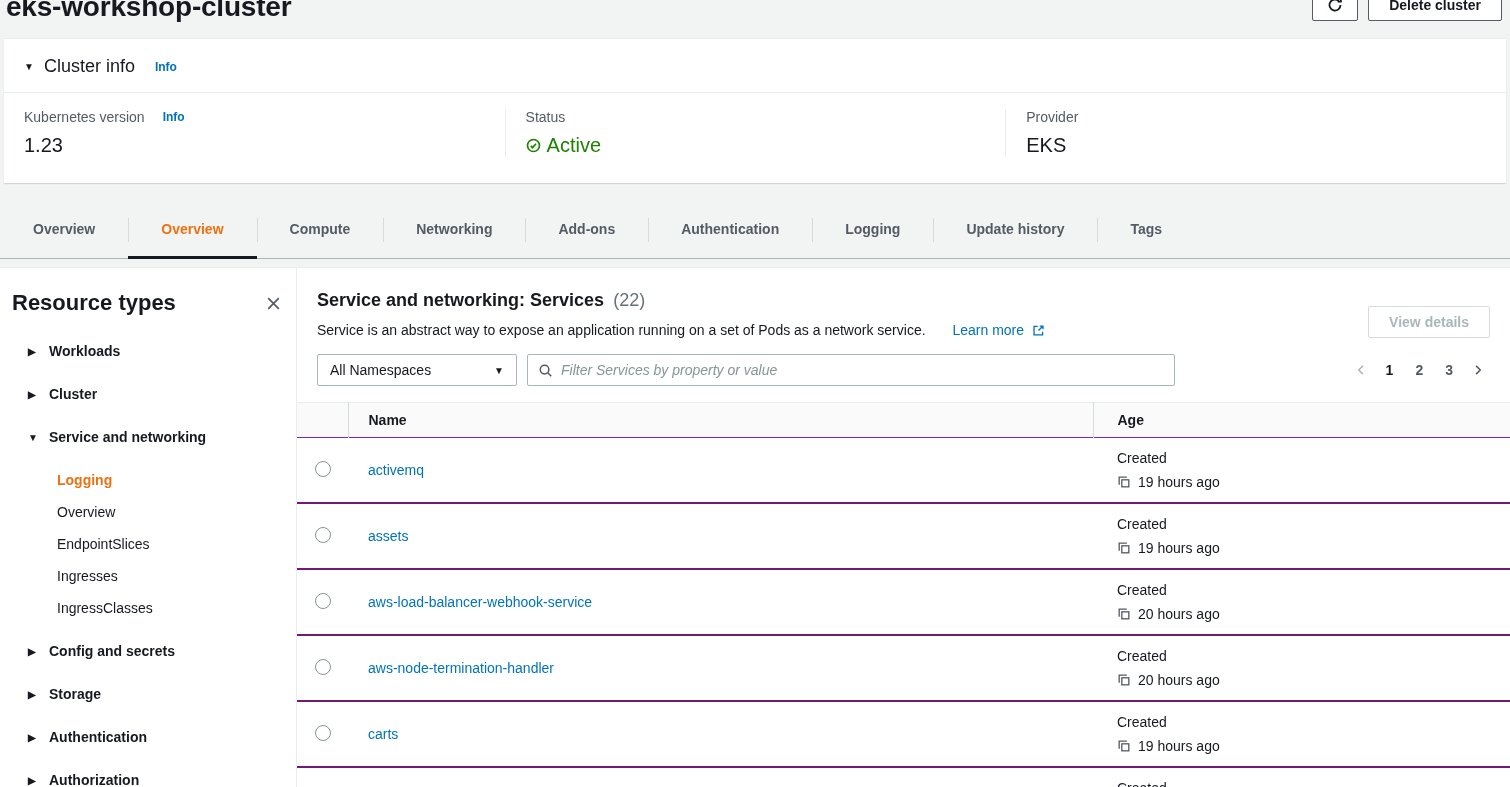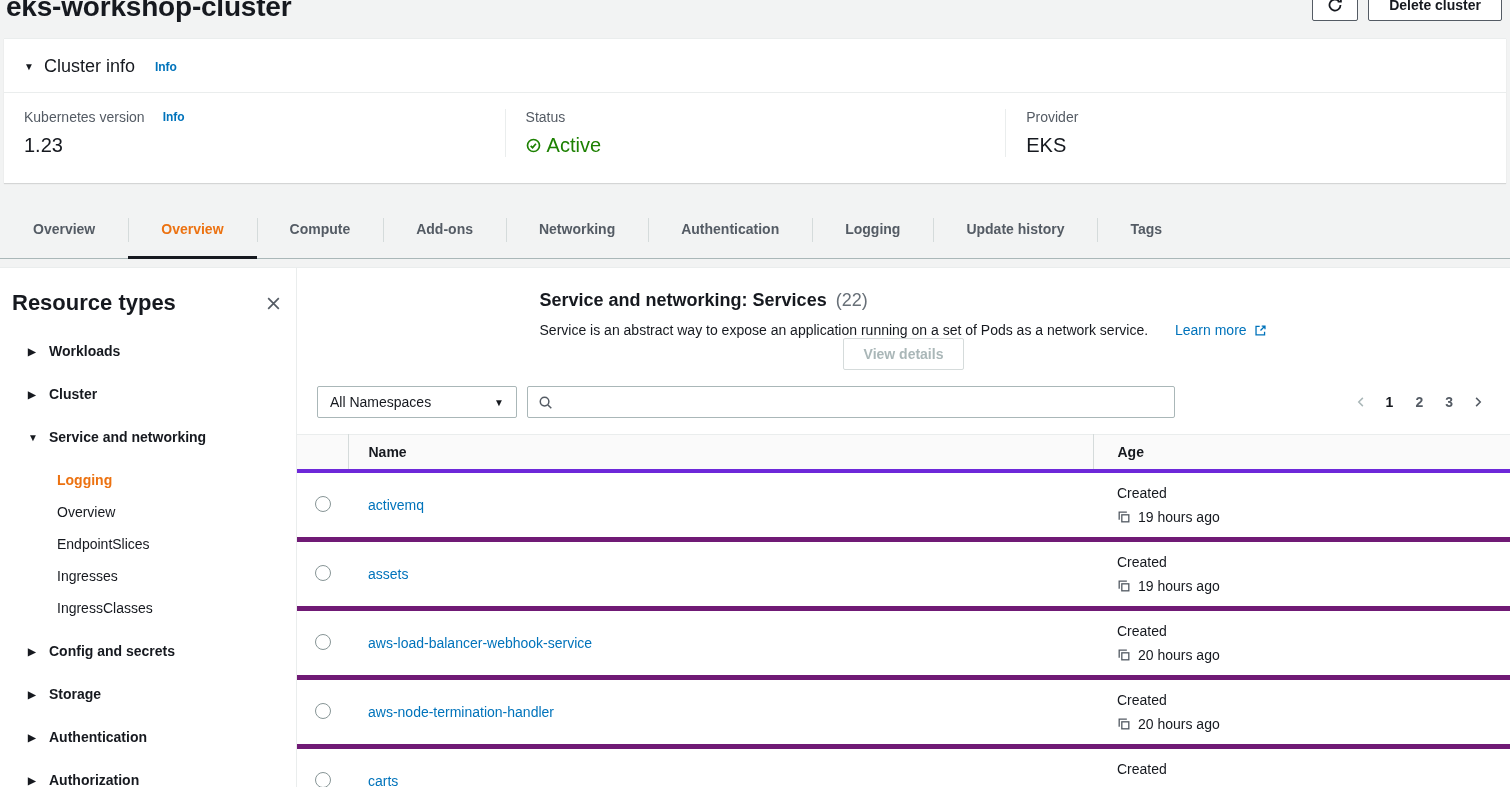--- a/index.html
+++ b/index.html
@@ -48,21 +48,21 @@
   .close-btn { background: none; border: none; cursor: pointer; padding: 2px; }
   .tree { list-style: none; margin-top: 14px; }
   .tree-group { display: flex; align-items: center; gap: 11px; font-weight: bold; margin: 27px 0 27px 16px; cursor: pointer; }
   .tree-group .caret { width: 10px; }
   .tree-children { list-style: none; margin: 14px 0 14px 45px; }
   .tree-child { margin: 16px 0; cursor: pointer; color: #16191f; }
   .tree-child.selected { color: #ec7211; font-weight: bold; }
   
   .panel { flex: 1; padding-top: 0; min-width: 0; }
   .panel-inner { padding: 22px 20px 0 20px; }
-  .panel-header { display: flex; align-items: center; justify-content: space-between; flex-direction: column; }
+  .panel-header { display: flex; align-items: flex-end; justify-content: space-between; }
   .panel-title { font-size: 18px; font-weight: bold; }
   .panel-count { color: #687078; font-weight: normal; font-size: 18px; margin-left: 4px; }
   .panel-desc { margin-top: 11px; font-size: 14px; }
   .learn-more { color: #0073bb; text-decoration: none; margin-left: 23px; font-weight: normal; }
   .filter-row { display: flex; align-items: center; margin-top: 16px; }
   .select-box {
     width: 200px; height: 32px; border: 1px solid #aab7b8; border-radius: 2px; background: #fff;
     display: flex; align-items: center; justify-content: space-between; padding: 0 12px; cursor: pointer;
   }
   .search-box {
@@ -70,26 +70,26 @@
     background: #fff; display: flex; align-items: center; padding: 0 10px; gap: 8px;
   }
   .search-box input { border: none; outline: none; flex: 1; font-size: 14px; font-style: italic; font-family: "Liberation Sans", sans-serif; }
   .search-box input::placeholder { color: #879596; font-style: italic; }
   .pagination { margin-left: auto; display: flex; align-items: center; gap: 4px; }
   .page-btn { background: none; border: none; padding: 4px 9px; font-size: 14px; color: #545b64; font-weight: bold; cursor: pointer; font-family: "Liberation Sans", sans-serif; }
   .page-btn.current { color: #16191f; }
   .chev { background: none; border: none; padding: 4px 6px; cursor: pointer; display: flex; align-items: center; }
   
   table { width: 100%; border-collapse: collapse; margin-top: 16px; table-layout: fixed; }
-  thead tr { background: #fafafa; border-top: 1px solid #eaeded; border-bottom: 4px solid #6d28d9; }
+  thead tr { background: #fafafa; border-top: 1px solid #eaeded; border-bottom: 1px solid #6d28d9; }
   th { text-align: left; font-size: 14px; font-weight: bold; color: #16191f; padding: 9px 12px; }
   th.col-radio { width: 51px; }
   th.col-name { width: 745px; border-left: 1px solid #d5dbdb; padding-left: 20px; }
   th.col-age { border-left: 1px solid #d5dbdb; padding-left: 24px; }
-  tbody tr { border-bottom: 5px solid #701a75; height: 64px; }
+  tbody tr { border-bottom: 2px solid #701a75; height: 64px; }
   td { vertical-align: middle; }
   td.cell-radio { text-align: center; }
   .radio { display: inline-block; width: 16px; height: 16px; border: 1px solid #879596; border-radius: 50%; background: #fff; cursor: pointer; }
   td.cell-name { padding-left: 20px; }
   .name-link { color: #0073bb; text-decoration: none; }
   td.cell-age { padding: 12px 0 12px 24px; vertical-align: top; }
   .created-label { font-size: 14px; color: #16191f; }
   .age-line { margin-top: 8px; display: flex; align-items: center; gap: 7px; }
   svg { display: block; }
 </style>
@@ -141,22 +141,22 @@
       <div class="field-label">Provider</div>
       <div class="field-value">EKS</div>
     </div>
   </div>
 </section>
 
 <nav class="tabs">
   <div class="tab">Overview</div>
   <div class="tab active">Overview</div>
   <div class="tab">Compute</div>
+  <div class="tab">Networking</div>
   <div class="tab">Add-ons</div>
-  <div class="tab">Networking</div>
   <div class="tab">Authentication</div>
   <div class="tab">Logging</div>
   <div class="tab">Update history</div>
   <div class="tab">Tags</div>
 </nav>
 
 <div class="split card">
 
   <aside class="sidebar">
     <div class="sidebar-header">
@@ -237,20 +237,21 @@
           <span>All Namespaces</span>
           <span class="caret">▼</span>
         </div>
         <div class="search-box">
           <span>
             <svg width="15" height="15" viewBox="0 0 16 16">
                 <circle cx="7" cy="7" r="4.6" fill="none" stroke="#545b64" stroke-width="1.6"></circle>
                 <path d="M10.6 10.6L14.2 14.2" stroke="#545b64" stroke-width="1.6"></path>
               </svg>
           </span>
+          <input type="text" placeholder="Filter Services by property or value" style="">
         </div>
         <div class="pagination">
           <button class="chev">
             <svg width="12" height="14" viewBox="0 0 16 16">
                 <path d="M10.5 2.5L5 8l5.5 5.5" fill="none" stroke="#aab7b8" stroke-width="2"></path>
               </svg>
           </button>
           <button class="page-btn current">1</button>
           <button class="page-btn">2</button>
           <button class="page-btn">3</button>

